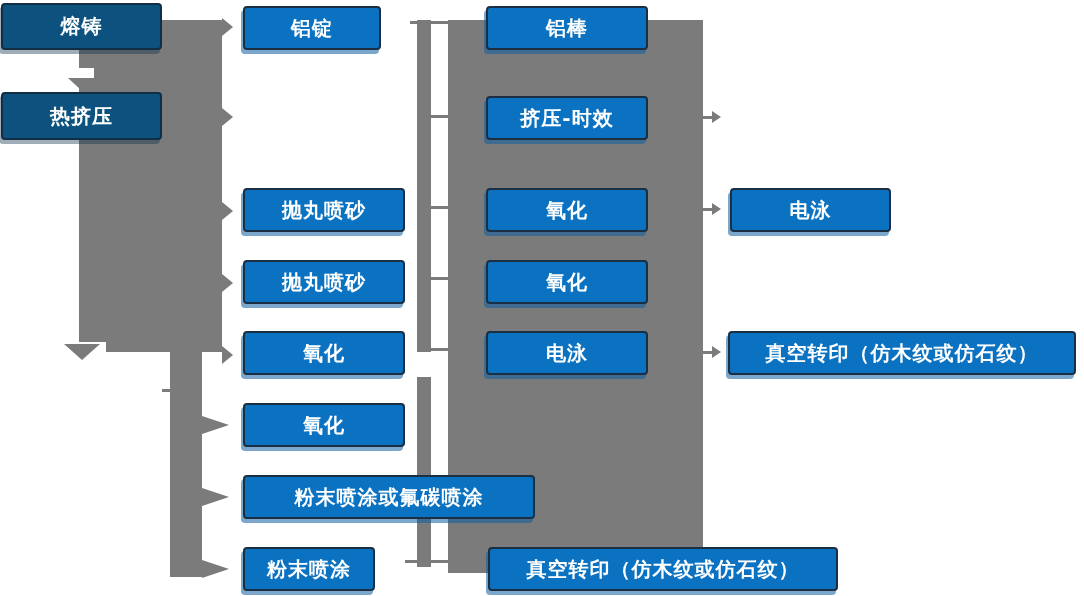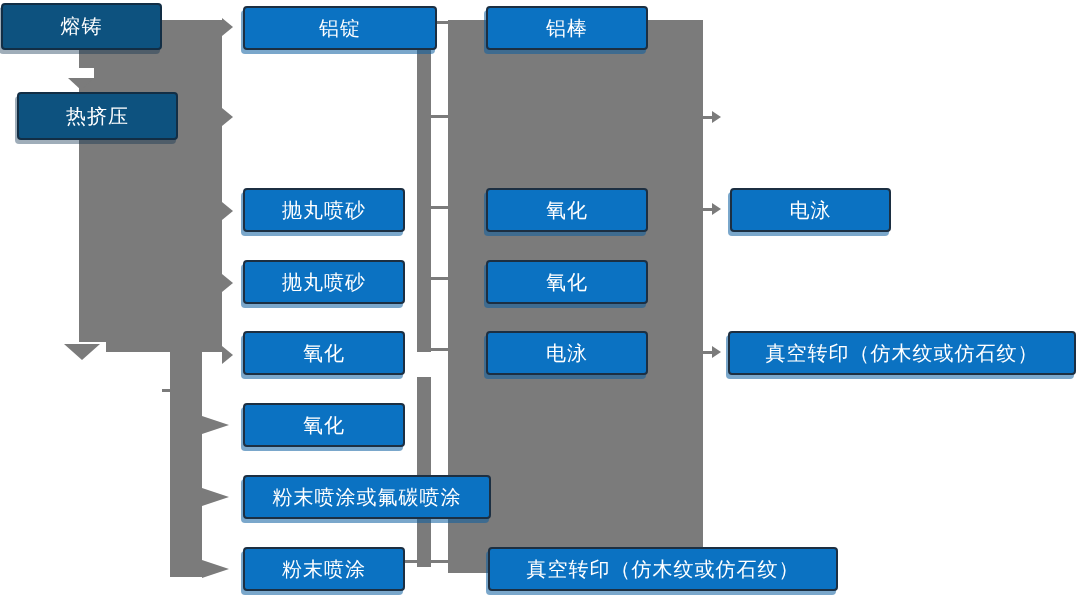--- a/index.html
+++ b/index.html
@@ -15,21 +15,21 @@
   .notch { position: absolute; z-index: 2; background: #ffffff; }
   .tip { position: absolute; z-index: 3; width: 0; height: 0; }
   .node {
     position: absolute;
     z-index: 5;
     display: flex;
     align-items: center;
     justify-content: center;
     color: #ffffff;
     font-size: 20px;
-    font-weight: 400;
+    font-weight: 700;
     letter-spacing: 1px;
     border-radius: 4px;
     box-sizing: border-box;
     white-space: nowrap;
   }
   .node.bright {
     background: #0B72C2;
     border: 2px solid #1C2F42;
     box-shadow: -2px 4px 0 rgba(13, 95, 160, 0.55);
   }
@@ -67,28 +67,29 @@
     <div class="tip" style="left: 222px; top: 346px; border-top: 9px solid transparent; border-bottom: 9px solid transparent; border-left: 11px solid rgb(123, 123, 123);"></div>
     <div class="tip" style="left: 202px; top: 416px; border-top: 9px solid transparent; border-bottom: 9px solid transparent; border-left: 27px solid rgb(123, 123, 123);"></div>
     <div class="tip" style="left: 202px; top: 488px; border-top: 9px solid transparent; border-bottom: 9px solid transparent; border-left: 27px solid rgb(123, 123, 123);"></div>
     <div class="tip" style="left: 202px; top: 560px; border-top: 9px solid transparent; border-bottom: 9px solid transparent; border-left: 27px solid rgb(123, 123, 123);"></div>
     <div class="tip" style="left: 712px; top: 111px; border-top: 6px solid transparent; border-bottom: 6px solid transparent; border-left: 9px solid rgb(123, 123, 123);"></div>
     <div class="tip" style="left: 712px; top: 203px; border-top: 6px solid transparent; border-bottom: 6px solid transparent; border-left: 9px solid rgb(123, 123, 123);"></div>
     <div class="tip" style="left: 712px; top: 346px; border-top: 6px solid transparent; border-bottom: 6px solid transparent; border-left: 9px solid rgb(123, 123, 123);"></div>
     <div class="tip" style="left: 68px; top: 78px; border-left: 13px solid transparent; border-right: 13px solid transparent; border-top: 12px solid rgb(123, 123, 123);"></div>
     <div class="tip" style="left: 64px; top: 344px; border-left: 18px solid transparent; border-right: 18px solid transparent; border-top: 16px solid rgb(123, 123, 123);"></div>
     <div class="node dark" style="left: 1px; top: 3px; width: 161px; height: 47px;">熔铸</div>
-    <div class="node dark" style="left: 1px; top: 92px; width: 161px; height: 48px; margin-left: 16px;">热挤压</div>
-    <div class="node bright" style="left: 243px; top: 6px; width: 194px; height: 44px;">铝锭</div>
+    <div class="node dark" style="left: 1px; top: 92px; width: 161px; height: 48px;">热挤压</div>
+    <div class="node bright" style="left: 243px; top: 6px; width: 138px; height: 44px;">铝锭</div>
     <div class="node bright" style="left: 243px; top: 188px; width: 162px; height: 44px;">抛丸喷砂</div>
     <div class="node bright" style="left: 243px; top: 260px; width: 162px; height: 44px;">抛丸喷砂</div>
     <div class="node bright" style="left: 243px; top: 331px; width: 162px; height: 44px;">氧化</div>
     <div class="node bright" style="left: 243px; top: 403px; width: 162px; height: 44px;">氧化</div>
-    <div class="node bright" style="left: 243px; top: 475px; width: 248px; height: 44px;">粉末喷涂或氟碳喷涂</div>
-    <div class="node bright" style="left: 243px; top: 547px; width: 162px; height: 44px;">粉末喷涂</div>
+    <div class="node bright" style="left: 243px; top: 475px; width: 292px; height: 44px;">粉末喷涂或氟碳喷涂</div>
+    <div class="node bright" style="left: 243px; top: 547px; width: 132px; height: 44px;">粉末喷涂</div>
     <div class="node bright" style="left: 486px; top: 6px; width: 162px; height: 44px;">铝棒</div>
+    <div class="node bright" style="left: 486px; top: 96px; width: 162px; height: 44px;">挤压-时效</div>
     <div class="node bright" style="left: 486px; top: 188px; width: 162px; height: 44px;">氧化</div>
     <div class="node bright" style="left: 486px; top: 260px; width: 162px; height: 44px;">氧化</div>
     <div class="node bright" style="left: 486px; top: 331px; width: 162px; height: 44px;">电泳</div>
     <div class="node bright" style="left: 488px; top: 547px; width: 350px; height: 44px;">真空转印（仿木纹或仿石纹）</div>
     <div class="node bright" style="left: 730px; top: 188px; width: 161px; height: 44px;">电泳</div>
     <div class="node bright" style="left: 728px; top: 331px; width: 348px; height: 44px;">真空转印（仿木纹或仿石纹）</div>
   </div>
 
 </body></html>

